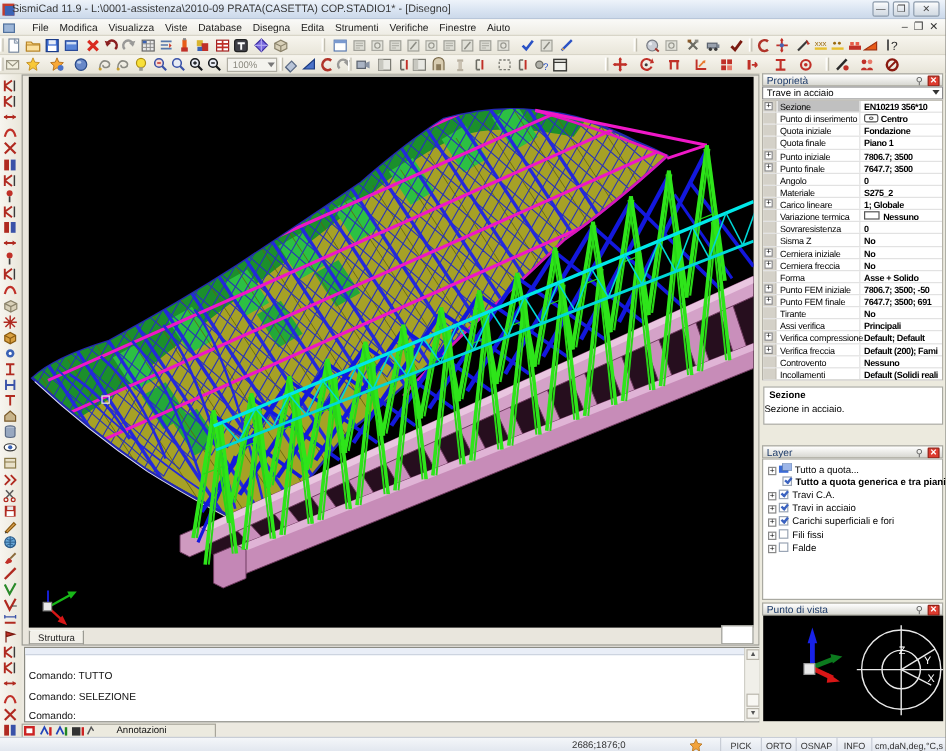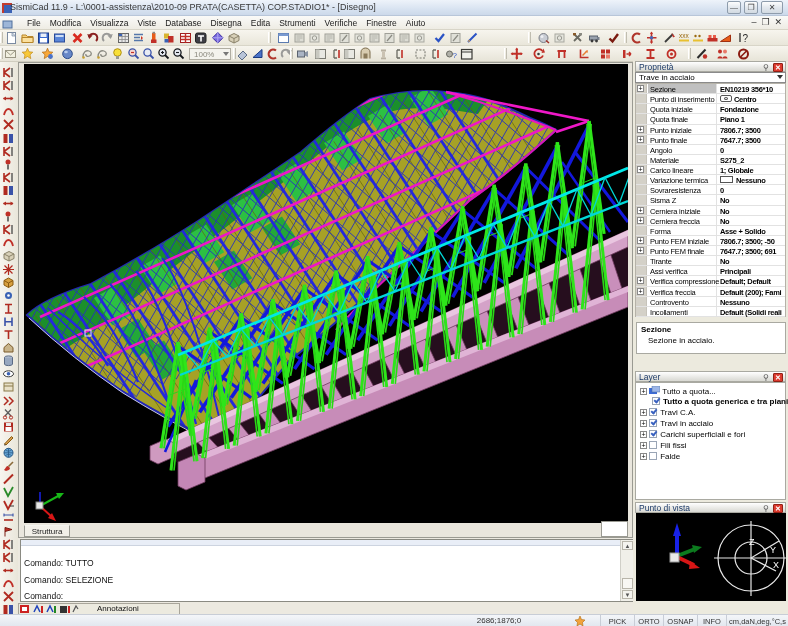--- a/index.html
+++ b/index.html
@@ -1268,21 +1268,21 @@
         <div style="position:absolute;left:0;top:0;width:11px;height:100%;background:#d4d1c8;border-right:1px solid #c6c3ba;"></div>
         <div style="position:absolute;left:12px;top:0;width:69px;height:100%;border-right:1px solid #e2e2e2;">
           <span style="position:absolute;left:2px;top:1px;font-size:7.5px;color:#000;white-space:nowrap;letter-spacing:-0.2px;">Incollamenti</span>
         </div>
         <div style="position:absolute;left:84px;top:1px;font-size:7.5px;font-weight:bold;color:#000;white-space:nowrap;letter-spacing:-0.3px;">Default (Solidi reali</div>
       </div>
     </div>
 
   <div style="position:absolute;left:3px;top:261px;width:150px;height:32px;background:#fff;border:1px solid #a9a9a1;">
     <div style="font-size:8px;font-weight:bold;color:#000;padding:2px 0 0 4px;">Sezione</div>
-    <div style="font-size:8px;color:#000;padding:2px 0 0 11px;">Sezione in acciaio.</div>
+    <div style="font-size:8px;color:#000;padding:2px 0 0 0;">Sezione in acciaio.</div>
   </div>
 
   <div class="phead" style="top:310px;">Layer
     <span class="ppin" style="right:14px;top:1px;">⚲</span><span class="pclose" style="right:2px;top:1px;">✕</span>
   </div>
   <div id="layertree" style="position:absolute;left:2px;top:321px;width:151px;height:118px;background:#fff;border:1px solid #a9a9a1;">
     <div class="treeitem" style="left:4px;top:3px;"><span class="plusbox" style="position:static;display:inline-block;vertical-align:0px;">+</span> <svg width="11" height="9" style="vertical-align:-1px">
           <rect x="0" y="2" width="8" height="6" fill="#3c6bd6"></rect>
           <rect x="3" y="0" width="8" height="6" fill="#9db6e8" stroke="#51719d" stroke-width="0.5"></rect>
         </svg> Tutto a quota...</div>

